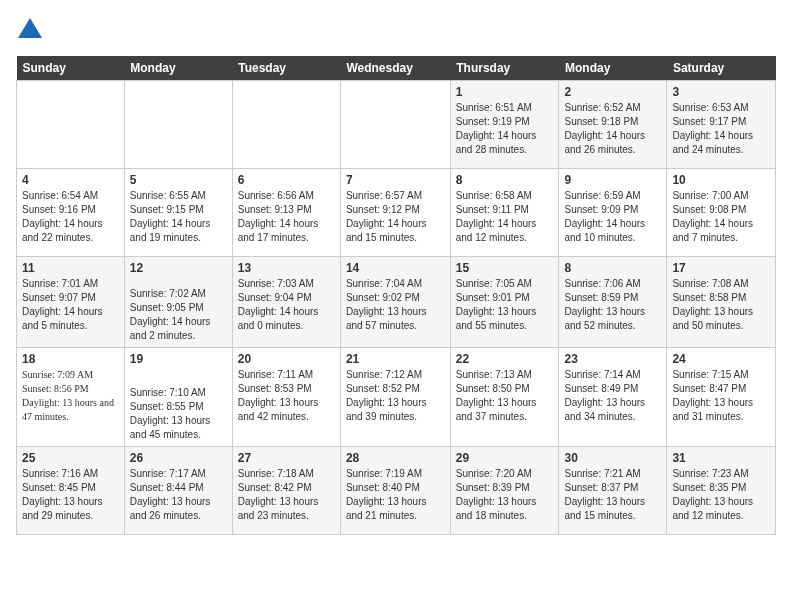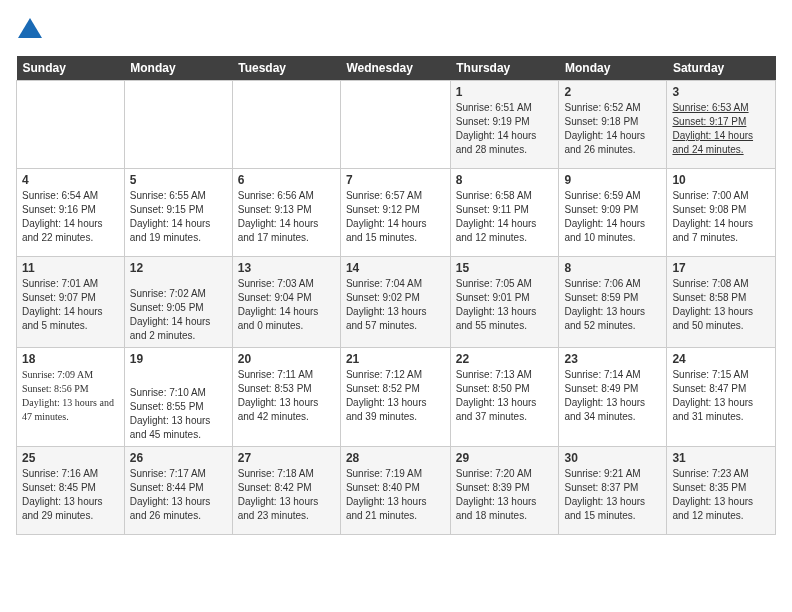--- a/index.html
+++ b/index.html
@@ -129,21 +129,21 @@
 Daylight: 14 hours and 28 minutes.</div>
         </td>
         <td>
           <span class="day-number">2</span>
           <div class="day-info" style="white-space: pre-line;">Sunrise: 6:52 AM
 Sunset: 9:18 PM
 Daylight: 14 hours and 26 minutes.</div>
         </td>
         <td>
           <span class="day-number">3</span>
-          <div class="day-info" style="white-space: pre-line; text-decoration: underline;">Sunrise: 6:53 AM
+          <div class="day-info" style="white-space: pre-line;">Sunrise: 6:53 AM
 Sunset: 9:17 PM
 Daylight: 14 hours and 24 minutes.</div>
         </td>
       </tr>
       <tr>
         <td>
           <span class="day-number">4</span>
           <div class="day-info" style="white-space: pre-line;">Sunrise: 6:54 AM
 Sunset: 9:16 PM
 Daylight: 14 hours and 22 minutes.</div>
@@ -299,21 +299,21 @@
 Daylight: 13 hours and 21 minutes.</div>
         </td>
         <td>
           <span class="day-number">29</span>
           <div class="day-info" style="white-space: pre-line;">Sunrise: 7:20 AM
 Sunset: 8:39 PM
 Daylight: 13 hours and 18 minutes.</div>
         </td>
         <td>
           <span class="day-number">30</span>
-          <div class="day-info" style="white-space: pre-line;">Sunrise: 9:21 AM
+          <div class="day-info" style="white-space: pre-line;">Sunrise: 7:21 AM
 Sunset: 8:37 PM
 Daylight: 13 hours and 15 minutes.</div>
         </td>
         <td>
           <span class="day-number">31</span>
           <div class="day-info" style="white-space: pre-line;">Sunrise: 7:23 AM
 Sunset: 8:35 PM
 Daylight: 13 hours and 12 minutes.</div>
         </td>
       </tr>

